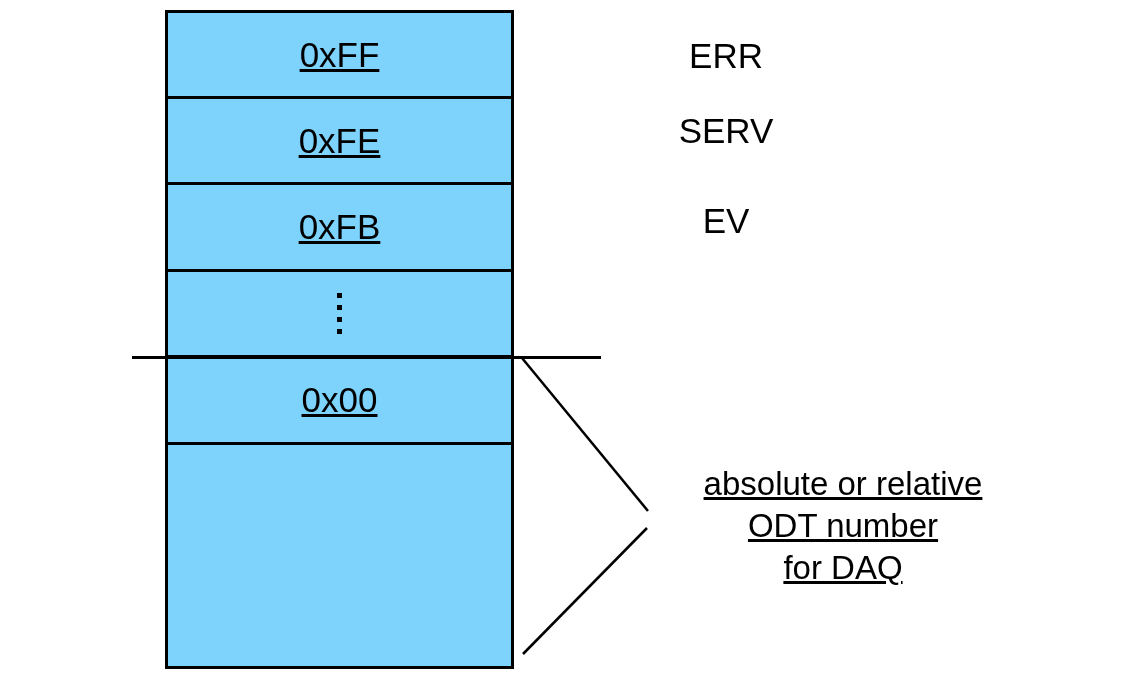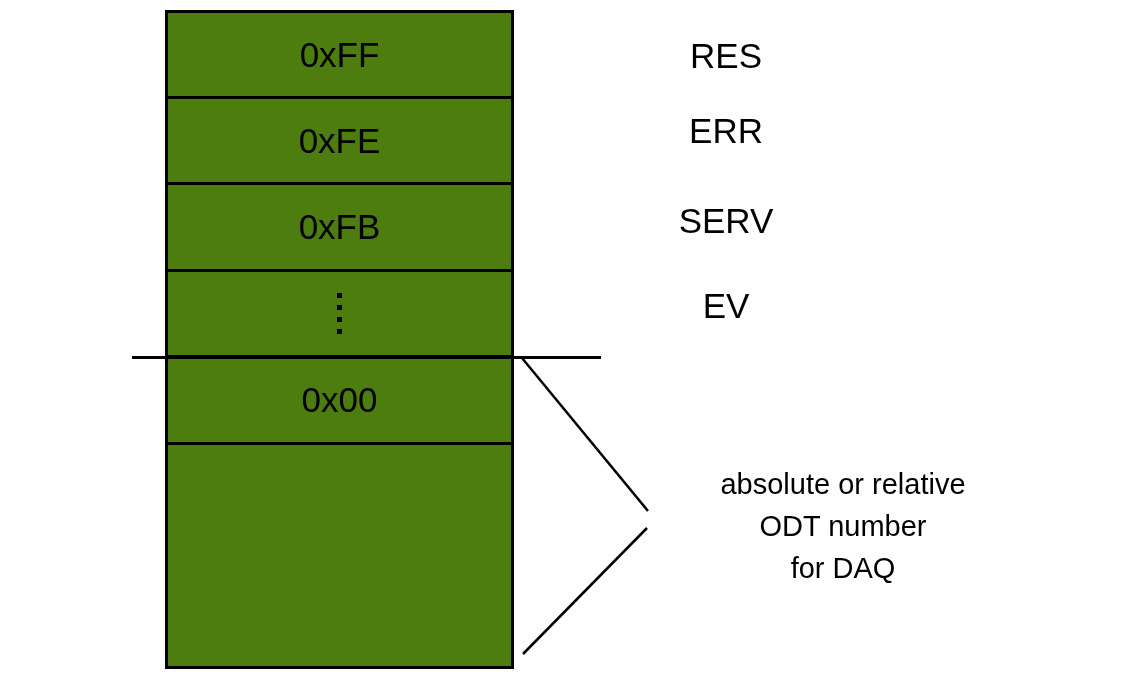--- a/index.html
+++ b/index.html
@@ -19,21 +19,22 @@
   .mem-map {
     position: absolute;
     left: 165px;
     top: 10px;
     width: 349px;
     height: 659px;
     border: 3px solid #000000;
     box-sizing: border-box;
     display: flex;
     flex-direction: column;
-    background: #4d7c0f;
+    background: #7dd3fc;
+    text-decoration: underline;
   }
   .mem-row {
     box-sizing: border-box;
     border-bottom: 3px solid #000000;
     display: flex;
     align-items: center;
     justify-content: center;
     font-size: 35px;
     height: 86px;
     flex: none;
@@ -72,22 +73,23 @@
   .side-label:nth-child(2) { top: 113px; }
   .side-label:nth-child(3) { top: 203px; }
   .side-label:nth-child(4) { top: 288px; }
   
   .annotation {
     position: absolute;
     left: 663px;
     top: 463px;
     width: 360px;
     text-align: center;
-    font-size: 29px;
+    font-size: 33px;
     line-height: 42px;
+    text-decoration: underline;
   }
   
   .overlay {
     position: absolute;
     left: 0; top: 0;
     width: 1136px;
     height: 696px;
     pointer-events: none;
   }
 </style>
@@ -113,21 +115,20 @@
           <span class="dot"></span>
           <span class="dot"></span>
         </span>
       </div>
       <div class="mem-row">
         <span>0x00</span>
       </div>
     </div>
 
   <div class="side-labels" id="side-labels">
-      <div class="side-label">RES</div>
       <div class="side-label">ERR</div>
       <div class="side-label">SERV</div>
       <div class="side-label">EV</div>
     </div>
 
   <svg class="overlay" width="1136" height="696" viewBox="0 0 1136 696" xmlns="http://www.w3.org/2000/svg">
     <line x1="132" y1="357.5" x2="601" y2="357.5" stroke="#000000" stroke-width="3"></line>
     <line x1="522" y1="358" x2="648" y2="511" stroke="#000000" stroke-width="2.5"></line>
     <line x1="647" y1="528" x2="523" y2="654" stroke="#000000" stroke-width="2.5"></line>
   </svg>

